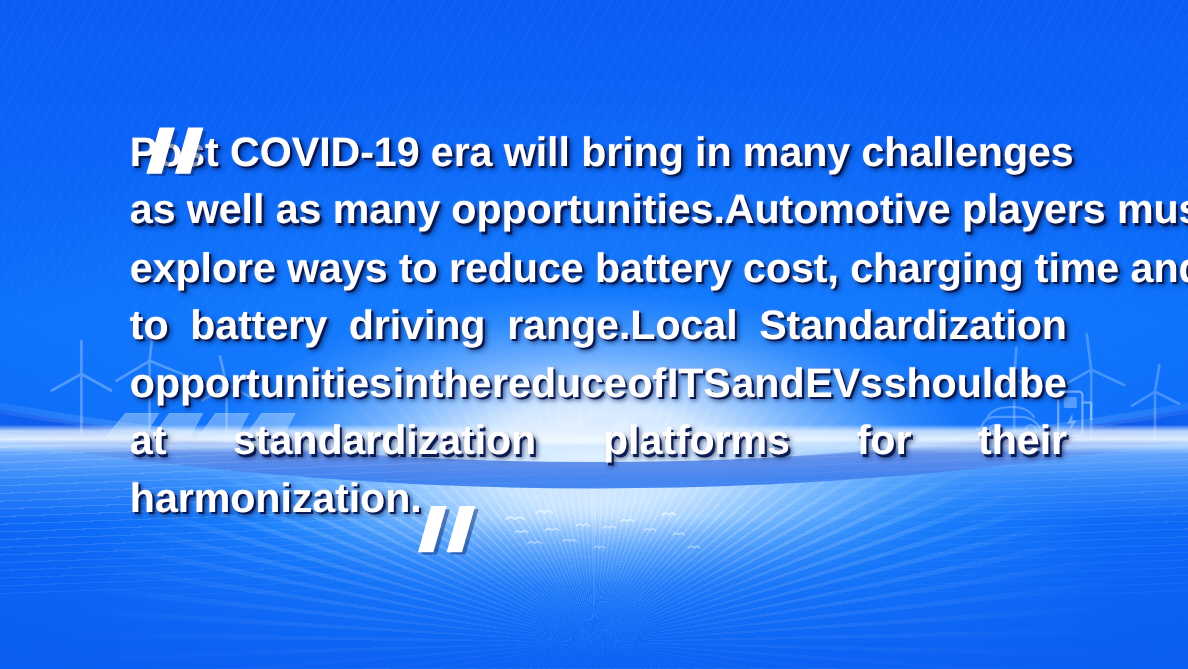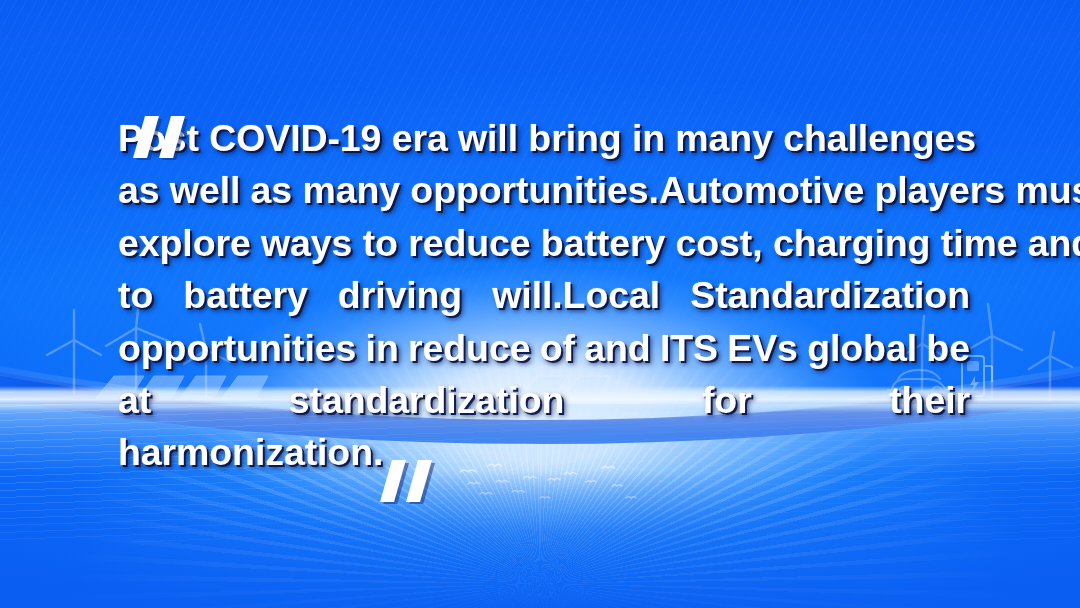--- a/index.html
+++ b/index.html
@@ -298,39 +298,41 @@
     <div class="qline">        Post COVID-19 era will bring in many challenges</div>
 
     <div class="qline">as well as many opportunities.Automotive players must</div>
 
     <div class="qline">explore ways to reduce battery cost, charging time and</div>
 
     <div class="qline justify">
         <span>to</span>
         <span>battery</span>
         <span>driving</span>
-        <span>will.Local</span>
+        <span>range.Local</span>
         <span>Standardization</span>
       </div>
 
     <div class="qline justify">
         <span>opportunities</span>
         <span>in</span>
+        <span>the</span>
         <span>reduce</span>
         <span>of</span>
+        <span>ITS</span>
         <span>and</span>
-        <span>ITS</span>
         <span>EVs</span>
-        <span>global</span>
+        <span>should</span>
         <span>be</span>
       </div>
 
     <div class="qline justify">
         <span>at</span>
         <span>standardization</span>
+        <span>platforms</span>
         <span>for</span>
         <span>their</span>
       </div>
 
     <div class="qline">harmonization.</div>
   </div>
 
   <svg class="qmark" id="quote-close" width="62" height="46" viewBox="0 0 62 46">
     <g>
       <polygon points="14,2 28,2 16,44 2,44" fill="#0b2a6e" opacity=".5" transform="translate(3,3)"></polygon>

